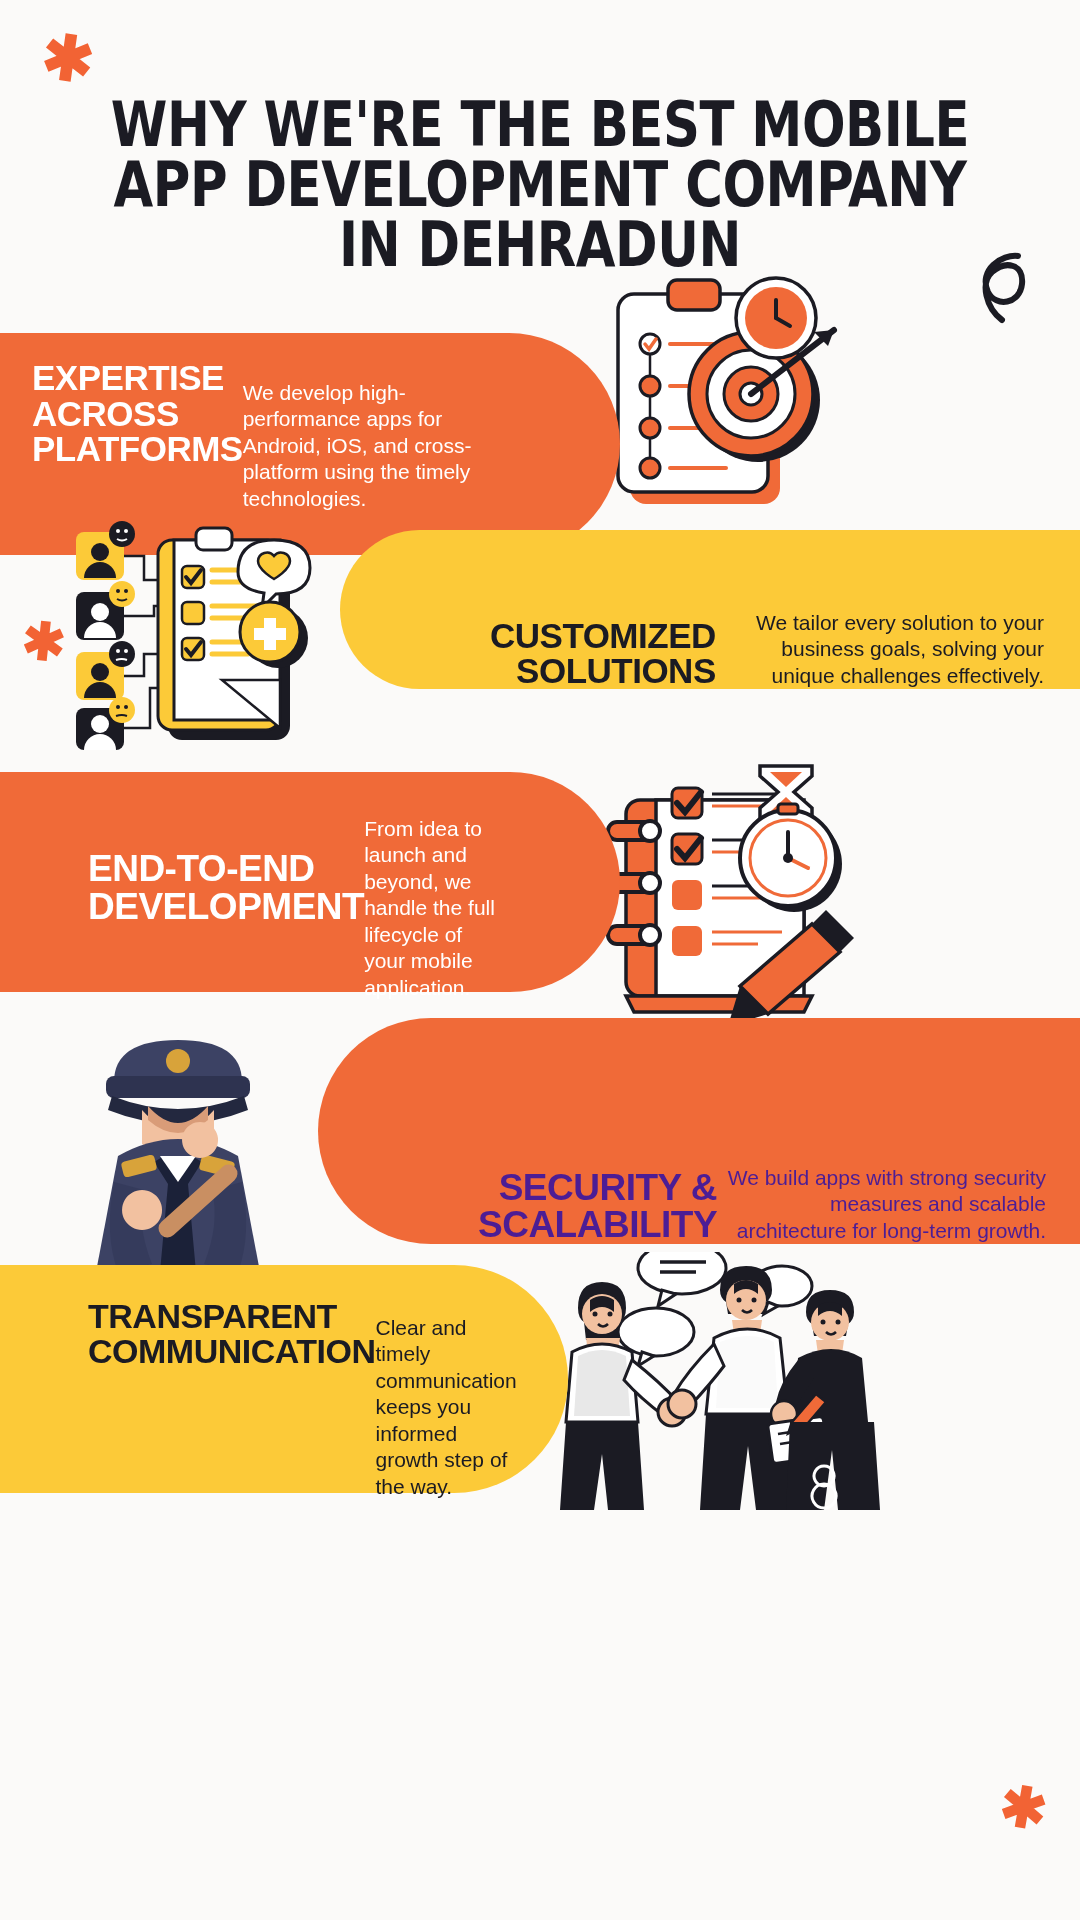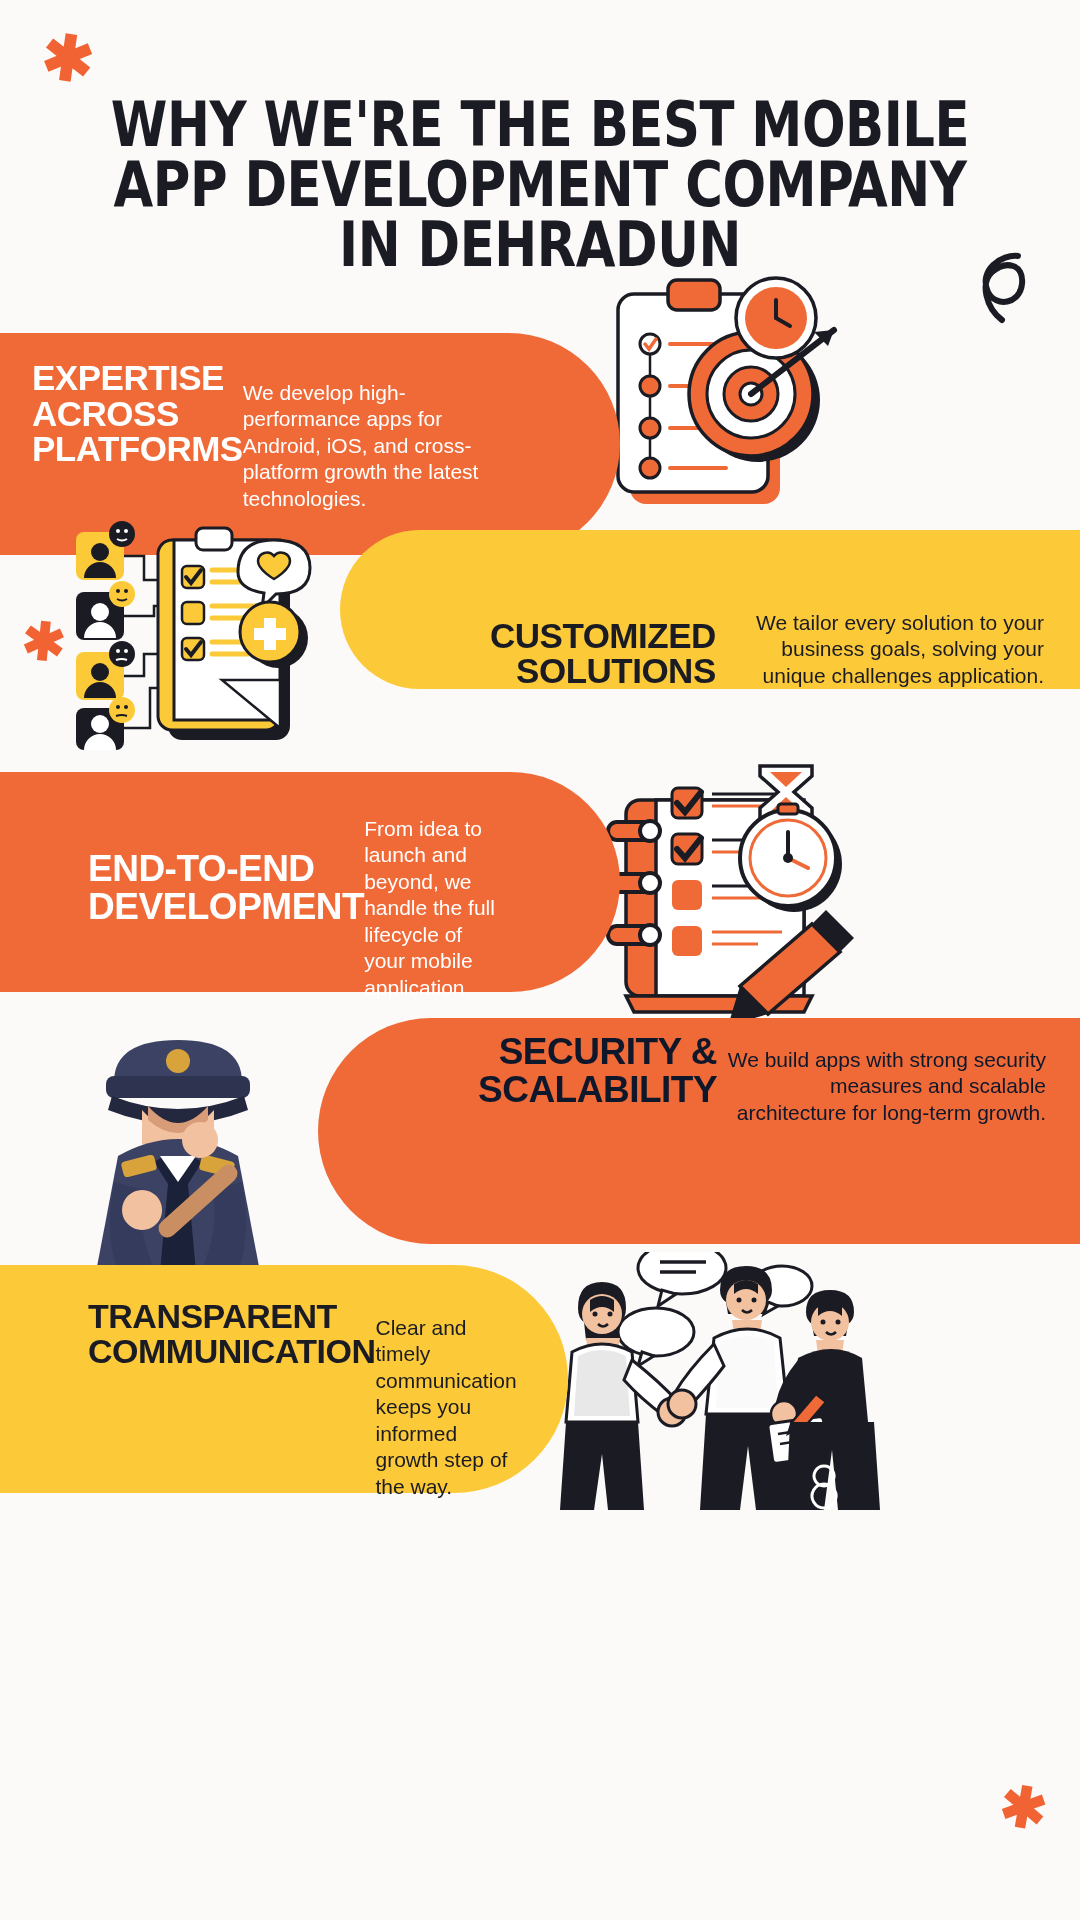--- a/index.html
+++ b/index.html
@@ -68,22 +68,22 @@
     border-radius:0 130px 130px 0;
     padding:30px 120px 0 88px; color:#ffffff;
   }
   #card3 .head { font-size:37px;margin-top:48px; }
   #card3 .body { font-size:21px; margin-top:14px; max-width:400px; }
 
   
   #card4 {
     left:318px; top:1018px; width:762px; height:226px;
     border-radius:130px 0 0 130px;
-    padding:15px 34px 0 160px; color:#0f172a;
-    text-align:right; 
+    padding:38px 34px 0 160px; color:#4c1d95;
+    text-align:right; align-items:flex-end;
   }
   #card4 .head { font-size:37px; }
   #card4 .body { font-size:21px; margin-top:14px; max-width:420px; }
 
   
   #card5 {
     left:0; top:1265px; width:568px; height:228px;
     border-radius:0 130px 130px 0;
     padding:34px 120px 4px 88px; color:#1b1b23;
   }
@@ -144,21 +144,21 @@
     <line x1="155" y1="126" x2="238" y2="62" stroke="#1b1b23" stroke-width="6" stroke-linecap="round"></line>
     <path d="M238 62 l-20 2 l14 14 z" fill="#1b1b23"></path>
     <circle cx="180" cy="50" r="40" fill="#ffffff" stroke="#1b1b23" stroke-width="3.5"></circle>
     <circle cx="180" cy="50" r="31" fill="#f06a38"></circle>
     <line x1="180" y1="50" x2="180" y2="32" stroke="#1b1b23" stroke-width="4" stroke-linecap="round"></line>
     <line x1="180" y1="50" x2="194" y2="58" stroke="#1b1b23" stroke-width="4" stroke-linecap="round"></line>
   </svg>
 
   <div class="card orange" id="card1">
     <div class="head">EXPERTISE ACROSS PLATFORMS</div>
-    <div class="body">We develop high-performance apps for Android, iOS, and cross-platform growth the latest technologies.</div>
+    <div class="body">We develop high-performance apps for Android, iOS, and cross-platform using the timely technologies.</div>
   </div>
 
   <svg class="illus" style="left:70px; top:520px;" width="250" height="230" viewBox="0 0 250 230">
     <rect x="6" y="12" width="48" height="48" rx="8" fill="#fcca38"></rect>
     <circle cx="30" cy="32" r="9" fill="#1b1b23"></circle>
     <path d="M14 58 a16 16 0 0 1 32 0 z" fill="#1b1b23"></path>
     <circle cx="52" cy="14" r="13" fill="#1b1b23"></circle>
     <circle cx="48" cy="11" r="2" fill="#fff"></circle>
       <circle cx="56" cy="11" r="2" fill="#fff"></circle>
     <path d="M47 19 q5 3 10 0" stroke="#fff" stroke-width="2" fill="none"></path>
@@ -211,21 +211,21 @@
 
     <path d="M168 52 q0 -32 36 -32 q36 0 36 28 q0 26 -34 26 l-14 14 l2 -15 q-26 -4 -26 -21 z" fill="#ffffff" stroke="#1b1b23" stroke-width="3"></path>
     <path d="M204 36 a9 9 0 0 1 16 5 c0 9 -16 18 -16 18 s-16 -9 -16 -18 a9 9 0 0 1 16 -5 z" fill="#fcca38" stroke="#1b1b23" stroke-width="2.5"></path>
     <circle cx="208" cy="118" r="30" fill="#1b1b23"></circle>
     <circle cx="200" cy="112" r="30" fill="#fcca38" stroke="#1b1b23" stroke-width="3"></circle>
     <path d="M194 98 h12 v10 h10 v12 h-10 v10 h-12 v-10 h-10 v-12 h10 z" fill="#ffffff"></path>
   </svg>
 
   <div class="card yellow" id="card2">
     <div class="head">CUSTOMIZED SOLUTIONS</div>
-    <div class="body">We tailor every solution to your business goals, solving your unique challenges application.</div>
+    <div class="body">We tailor every solution to your business goals, solving your unique challenges effectively.</div>
   </div>
 
   <svg class="illus" style="left:598px; top:756px;" width="260" height="266" viewBox="0 0 260 266">
     <rect x="28" y="44" width="178" height="196" rx="14" fill="#f06a38" stroke="#1b1b23" stroke-width="3.5"></rect>
     <rect x="58" y="44" width="148" height="196" fill="#ffffff" stroke="#1b1b23" stroke-width="3.5"></rect>
     <path d="M28 240 h186 l-8 16 h-170 z" fill="#f06a38" stroke="#1b1b23" stroke-width="3.5"></path>
     <rect x="10" y="66" width="46" height="18" rx="9" fill="#f06a38" stroke="#1b1b23" stroke-width="4"></rect>
     <circle cx="52" cy="75" r="10" fill="#ffffff" stroke="#1b1b23" stroke-width="4"></circle>
     <rect x="10" y="118" width="46" height="18" rx="9" fill="#f06a38" stroke="#1b1b23" stroke-width="4"></rect>
     <circle cx="52" cy="127" r="10" fill="#ffffff" stroke="#1b1b23" stroke-width="4"></circle>

